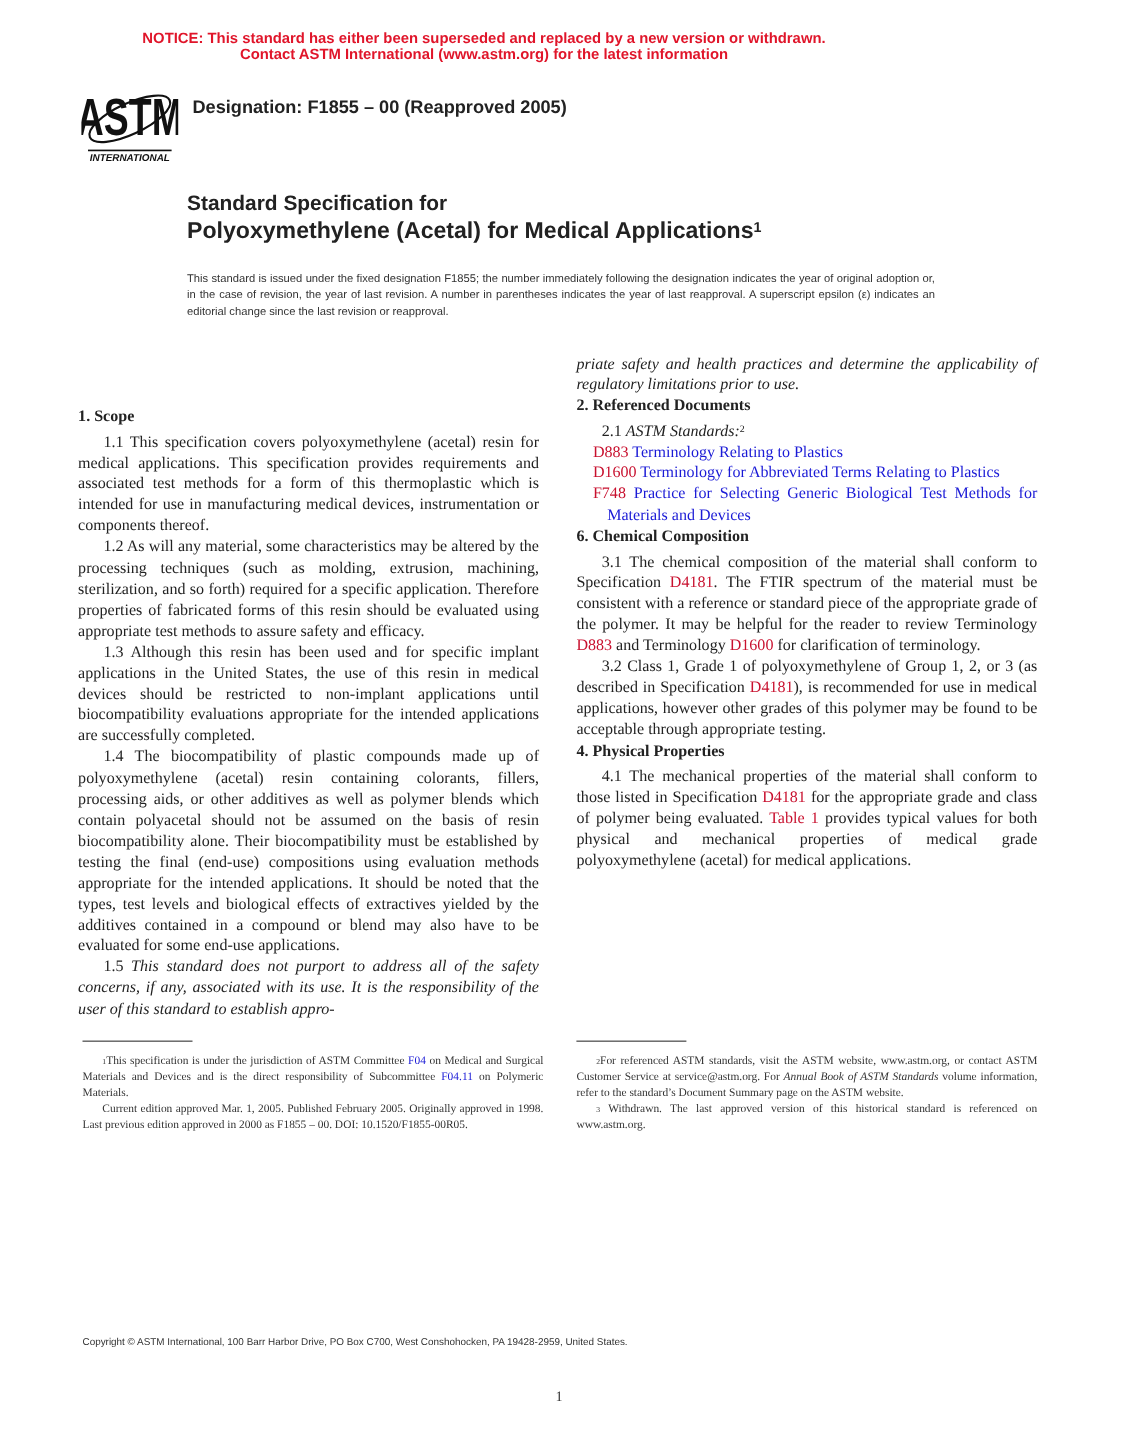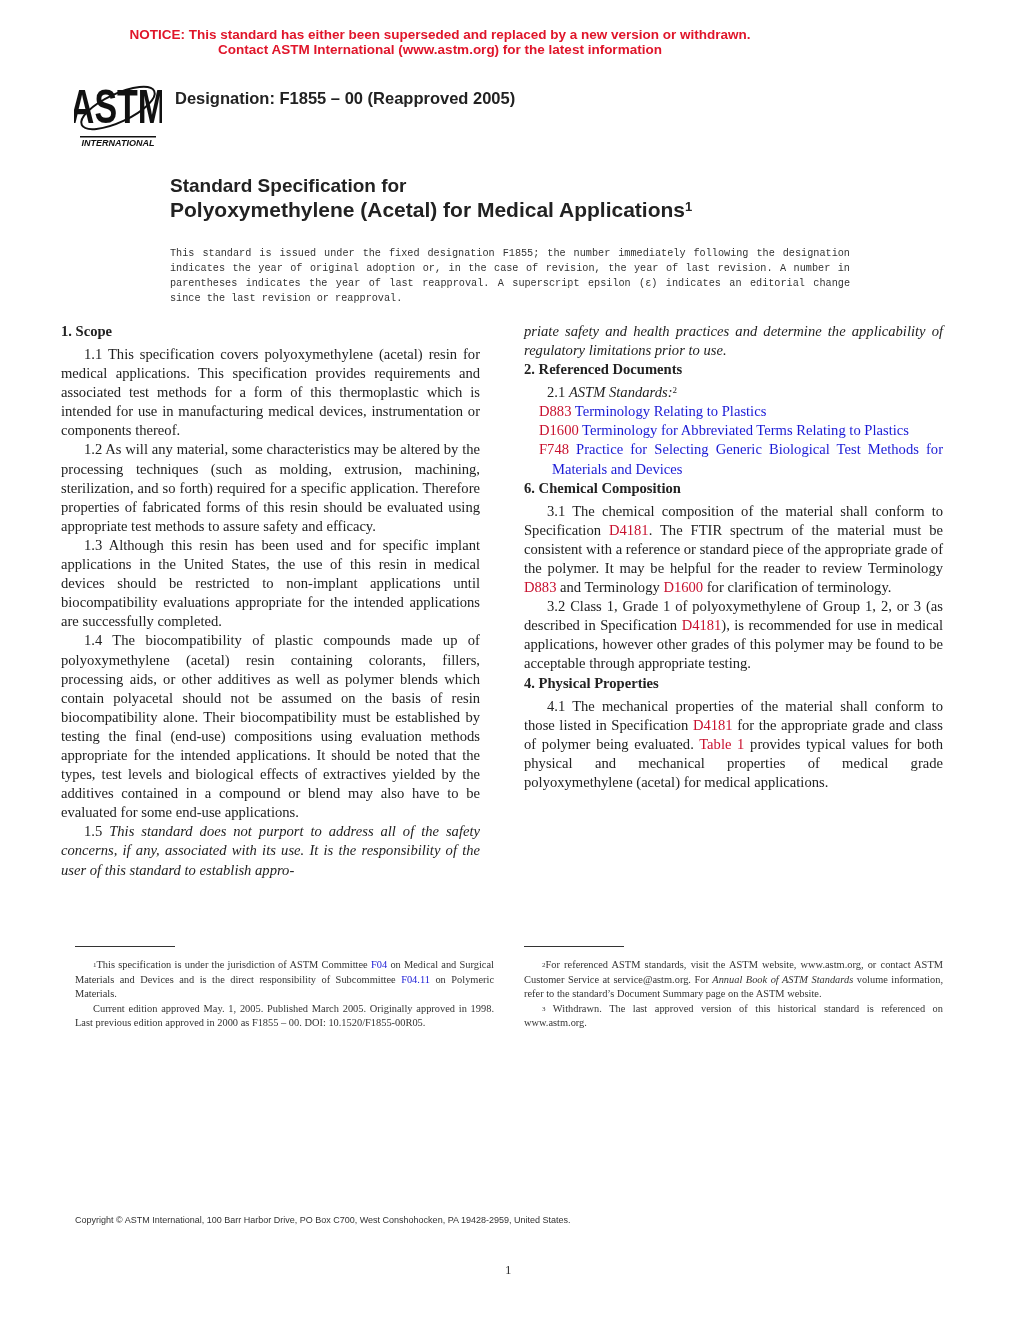--- a/index.html
+++ b/index.html
@@ -8,26 +8,26 @@
   .notice { position: absolute; top: 27px; left: 0; width: 880px; text-align: center; color: #e0152a;
             font-family: "Liberation Sans", sans-serif; font-weight: bold; font-size: 13.5px; line-height: 15px; }
   .logo { position: absolute; left: 74px; top: 74px; width: 88px; height: 76px; }
   .designation { position: absolute; left: 175px; top: 89px; font-family: "Liberation Sans", sans-serif;
                  font-size: 16.5px; font-weight: bold; color: #222; }
   .title { position: absolute; left: 170px; top: 175px; font-family: "Liberation Sans", sans-serif;
            font-weight: bold; color: #222; }
   .title .l1 { font-size: 19px; line-height: 22px; }
   .title .l2 { font-size: 21px; line-height: 26px; }
   .title sup { font-size: 13px; vertical-align: top; position: relative; top: -3px; }
-  .issued { position: absolute; left: 170px; top: 246px; width: 680px; font-family: Liberation Mono, monospace;
+  .issued { position: absolute; left: 170px; top: 246px; width: 680px; font-family: Liberation Sans, sans-serif;
             font-size: 10.2px; line-height: 15px; color: #333; text-align: justify; }
 
   .col { position: absolute; top: 322px; font-family: "Liberation Serif", serif; font-size: 14.6px;
          line-height: 19.1px; color: #222; text-align: justify; }
-  .col.left { left: 61px; width: 419px; }
+  .col.left { left: 71px; width: 419px; margin-top: 48px; }
   .col.right { left: 524px; width: 419px; }
   .col h2 { font-size: 14.6px; font-weight: bold; margin: 0 0 4px 0; line-height: 19px; }
   .col p { margin: 0; text-indent: 23px; }
   .col p.noind { text-indent: 0; }
   .col .sect { }
   .red { color: #c8102e; }
   .blue { color: #1a1ad6; }
   .ref { padding-left: 28px; text-indent: -13px !important; text-align: justify; margin: 0; }
   .ref .code { color: #c8102e; }
   .ref .desc { color: #1a1ad6; }
@@ -93,21 +93,21 @@
   <p><span>3.1 The chemical composition of the material shall conform to Specification </span><span class="red">D4181</span><span>. The FTIR spectrum of the material must be consistent with a reference or standard piece of the appropriate grade of the polymer. It may be helpful for the reader to review Terminology </span><span class="red">D883</span><span> and Terminology </span><span class="red">D1600</span><span> for clarification of terminology.</span></p>
   <p><span>3.2 Class 1, Grade 1 of polyoxymethylene of Group 1, 2, or 3 (as described in Specification </span><span class="red">D4181</span><span>), is recommended for use in medical applications, however other grades of this polymer may be found to be acceptable through appropriate testing.</span></p>
 
   <h2 class="sect">4.  Physical Properties</h2>
   <p><span>4.1 The mechanical properties of the material shall conform to those listed in Specification </span><span class="red">D4181</span><span> for the appropriate grade and class of polymer being evaluated. </span><span class="red">Table 1</span><span> provides typical values for both physical and mechanical properties of medical grade polyoxymethylene (acetal) for medical applications.</span></p>
 </div>
 
 <div class="fnrule" style="left:75px; top:946px;"></div>
 <div class="footnotes" style="left:75px; top:958px; width:419px;">
   <p><sup>1</sup><span>This specification is under the jurisdiction of ASTM Committee </span><span class="blue">F04</span><span> on Medical and Surgical Materials and Devices and is the direct responsibility of Subcommittee </span><span class="blue">F04.11</span><span> on Polymeric Materials.</span></p>
-  <p>Current edition approved May. 1, 2005. Published March 2005. Originally approved in 1998. Last previous edition approved in 2000 as F1855 – 00. DOI: 10.1520/F1855-00R05.</p>
+  <p>Current edition approved Mar. 1, 2005. Published February 2005. Originally approved in 1998. Last previous edition approved in 2000 as F1855 – 00. DOI: 10.1520/F1855-00R05.</p>
 </div>
 
 <div class="fnrule" style="left:524px; top:946px;"></div>
 <div class="footnotes" style="left:524px; top:958px; width:419px;">
   <p><sup>2</sup><span>For referenced ASTM standards, visit the ASTM website, www.astm.org, or contact ASTM Customer Service at service@astm.org. For </span><em>Annual Book of ASTM Standards</em><span> volume information, refer to the standard’s Document Summary page on the ASTM website.</span></p>
   <p><sup>3</sup> <span>Withdrawn. The last approved version of this historical standard is referenced on www.astm.org.</span></p>
 </div>
 
 <div class="copyright">Copyright © ASTM International, 100 Barr Harbor Drive, PO Box C700, West Conshohocken, PA 19428-2959, United States.</div>
 <div class="pagenum">1</div>

